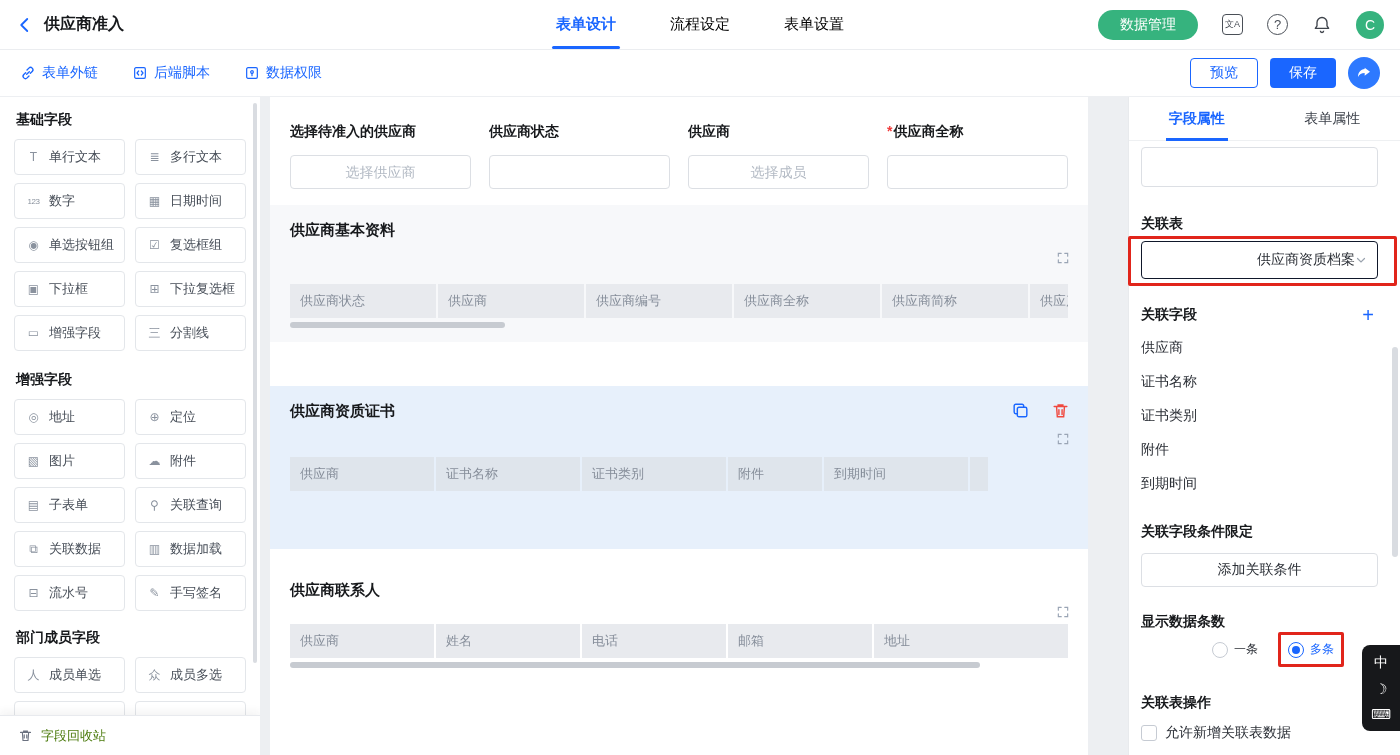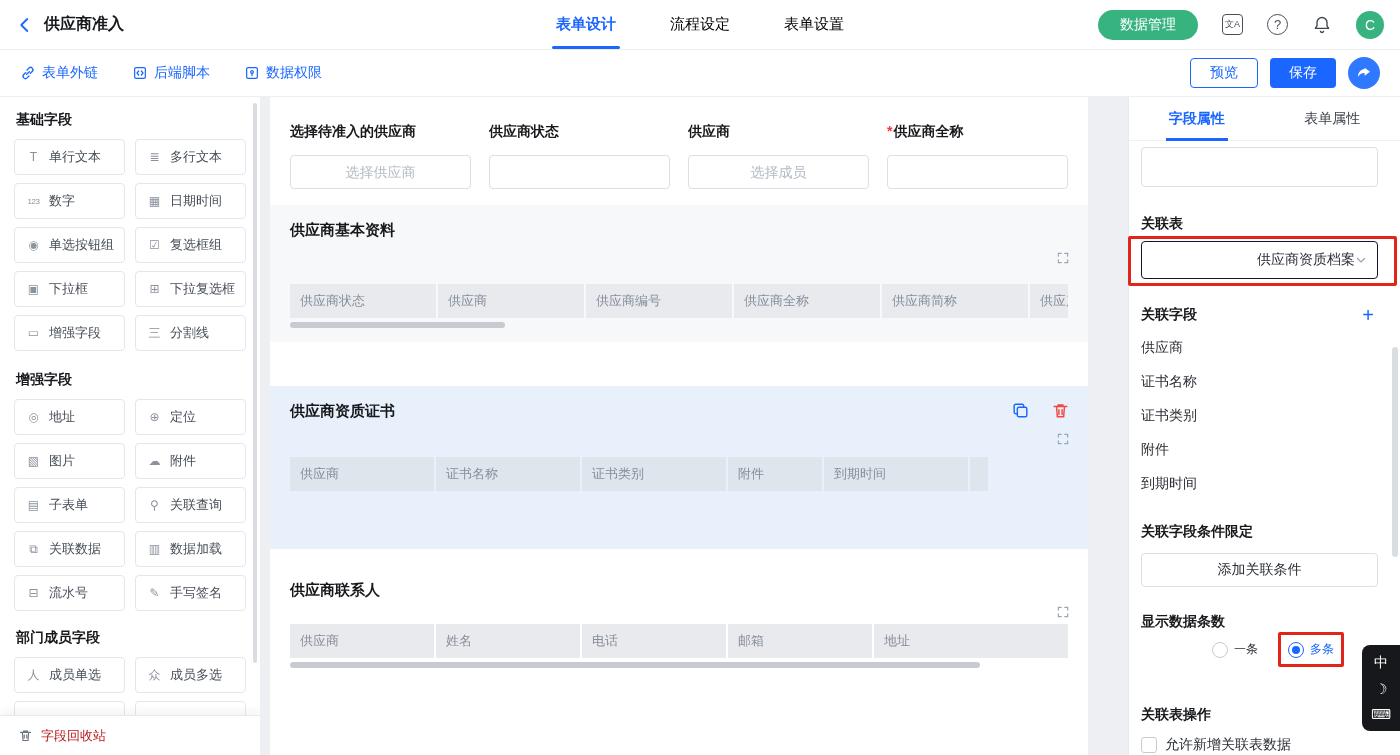--- a/index.html
+++ b/index.html
@@ -35,21 +35,21 @@
   .main { display:flex; height:658px; }
 
   
   .sidebar { width:260px; flex-shrink:0; position:relative; background:#fff; padding:0 14px; overflow:hidden; }
   .sb-heading { font-size:14px; font-weight:700; color:#17191c; margin:14px 0 10px 2px; }
   .fgrid { display:grid; grid-template-columns:1fr 1fr; gap:8px 10px; }
   .fbtn { height:36px; border:1px solid #e3e6ea; border-radius:4px; display:flex; align-items:center; padding-left:10px; gap:7px; font-size:13px; color:#464d57; background:#fff; white-space:nowrap; overflow:hidden; cursor:pointer; }
   .fi { color:#8a929e; font-size:12px; width:17px; text-align:center; flex-shrink:0; }
   .fi-sm { font-size:8px; letter-spacing:-0.5px; }
   .sb-scrollbar { position:absolute; right:3px; top:6px; width:4px; height:560px; background:#d9dce1; border-radius:2px; cursor:pointer; }
-  .recycle { position:absolute; left:0; bottom:0; width:260px; height:40px; background:#fff; border-top:1px solid #e8eaee; display:flex; align-items:center; gap:8px; padding-left:18px; font-size:13px; color:#b91c1c; box-shadow:0 -4px 8px rgba(31,35,41,.05); cursor:pointer; }
+  .recycle { position:absolute; left:0; bottom:0; width:260px; height:40px; background:#fff; border-top:1px solid #e8eaee; display:flex; align-items:center; gap:8px; padding-left:18px; font-size:13px; color:#4d7c0f; box-shadow:0 -4px 8px rgba(31,35,41,.05); cursor:pointer; }
 
   
   .canvas { flex:1; background:#edeff2; padding-left:10px; overflow:hidden; display:flex; }
   .card { background:#fff; width:818px; padding:26px 20px 0 20px; overflow:hidden; height:100%; }
   .fields-row { display:flex; gap:18px; }
   .field { flex:1; min-width:0; }
   .f-label { font-size:14px; font-weight:700; color:#17191c; white-space:nowrap; overflow:hidden; }
   .req { color:#f03a3a; margin-right:1px; }
   .f-input { margin-top:14px; width:100%; height:34px; border:1px solid #dcdfe4; border-radius:4px; font-size:14px; color:#333; padding:0 10px; outline:none; background:#fff; }
   .f-input.center { text-align:center; }
@@ -90,21 +90,21 @@
   .rf-item { margin-top:14px; font-size:14px; color:#2b2f36; height:20px; }
   .lbl-cond { margin-top:28px; }
   .add-cond { margin-top:12px; height:34px; border:1px solid #dcdfe4; border-radius:4px; background:#fff; width:100%; font-size:14px; color:#2b2f36; display:flex; align-items:center; justify-content:center; cursor:pointer; }
   .lbl-count { margin-top:26px; }
   .radio-row { margin-top:10px; display:flex; justify-content:flex-end; gap:30px; padding-right:44px; align-items:center; }
   .radio { display:flex; align-items:center; gap:6px; font-size:12px; color:#2b2f36; cursor:pointer; position:relative; }
   .r-circle { width:16px; height:16px; border-radius:50%; border:1.5px solid #c6cbd3; display:flex; align-items:center; justify-content:center; background:#fff; flex-shrink:0; }
   .radio.sel .r-circle { border-color:#1a66ff; }
   .radio.sel { color:#1a66ff; }
   .r-dot { width:8px; height:8px; border-radius:50%; background:#1a66ff; }
-  .lbl-ops { margin-top:48px; }
+  .lbl-ops { margin-top:36px; }
   .chk-row { margin-top:12px; display:flex; align-items:center; gap:8px; font-size:14px; color:#2b2f36; cursor:pointer; }
   .chk { width:16px; height:16px; border:1.5px solid #c6cbd3; border-radius:3px; background:#fff; flex-shrink:0; }
   .p-scrollbar { position:absolute; right:2px; top:250px; width:6px; height:210px; background:#d9dce1; border-radius:3px; cursor:pointer; }
 
   
   .anno { position:absolute; border:3px solid #e1251b; border-radius:2px; pointer-events:none; z-index:40; }
   .anno-dd { left:-14px; right:-20px; top:-6px; bottom:-8px; }
   .anno-radio { left:-10px; right:-10px; top:-9px; bottom:-9px; }
 
   

